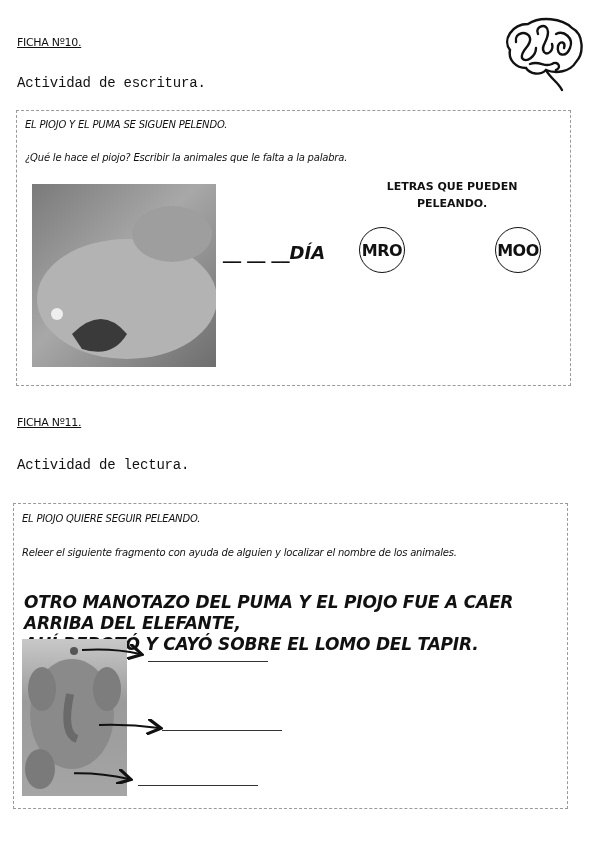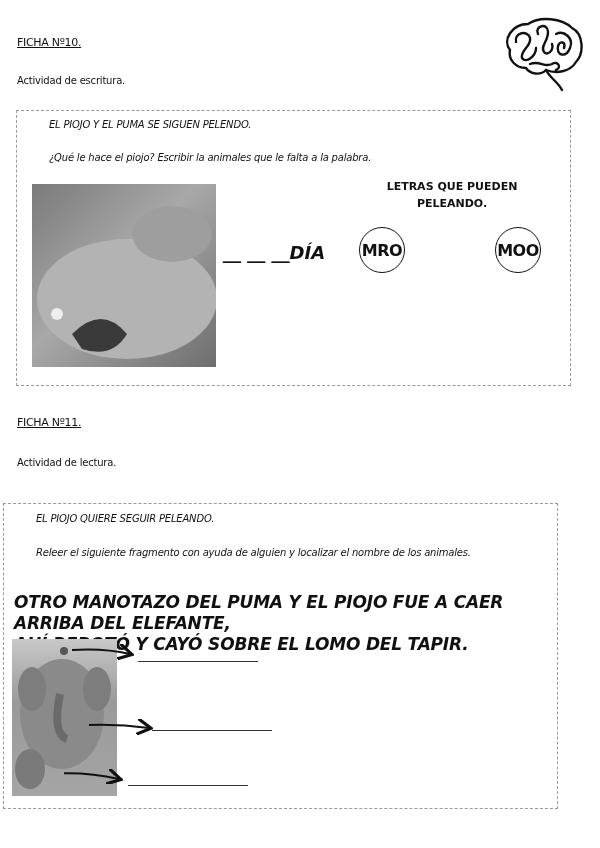--- a/index.html
+++ b/index.html
@@ -1,21 +1,21 @@
 <!DOCTYPE html>
 <html><head>
 <meta charset="utf-8">
 <style>
   html,body{margin:0;padding:0;background:#fff;}
   body{width:600px;height:848px;position:relative;overflow:hidden;font-family:"DejaVu Sans","Liberation Sans",sans-serif;color:#111;}
   .abs{position:absolute;}
   .ficha{font-size:11px;text-decoration:underline;letter-spacing:-0.3px;}
-  .act{font-size:10px;letter-spacing:-0.2px;}
+  .act{font-size:14px;letter-spacing:-0.2px;font-family:Liberation Mono, monospace;}
   .box{border:1.3px dashed #9a9a9a;box-sizing:border-box;}
-  .it{font-style:italic;font-size:10px;letter-spacing:-0.2px;margin-left:24px;}
+  .it{font-style:italic;font-size:10px;letter-spacing:-0.2px;}
   .big{font-style:italic;font-weight:bold;font-size:17px;letter-spacing:-0.2px;line-height:21px;}
   .circle{width:46px;height:46px;border:1.6px solid #111;border-radius:50%;box-sizing:border-box;display:flex;align-items:center;justify-content:center;font-weight:bold;font-size:16px;letter-spacing:-0.5px;}
   .line{border-bottom:1.5px solid #333;}
   .pic{background:#8c8c8c;}
 </style>
 </head>
 <body>
 
 <div class="abs ficha" style="left:17px;top:36px;">FICHA Nº10.</div>
 <div class="abs act" style="left:17px;top:75px;">Actividad de escritura.</div>
@@ -53,21 +53,21 @@
     <div>PELEANDO.</div>
   </div>
 
   <div class="abs circle" style="left:342px;top:116px;">MRO</div>
   <div class="abs circle" style="left:478px;top:116px;">MOO</div>
 </div>
 
 <div class="abs ficha" style="left:17px;top:416px;">FICHA Nº11.</div>
 <div class="abs act" style="left:17px;top:457px;">Actividad de lectura.</div>
 
-<div class="abs box" style="left:3px;top:503px;width:555px;height:306px;">
+<div class="abs box" style="left:13px;top:503px;width:555px;height:306px;">
   <div class="abs it" style="left:8px;top:9px;">EL PIOJO QUIERE SEGUIR PELEANDO.</div>
   <div class="abs it" style="left:8px;top:43px;">Releer el siguiente fragmento con ayuda de alguien y localizar el nombre de los animales.</div>
   <div class="abs big" style="left:10px;top:88px;">
     <div>OTRO MANOTAZO DEL PUMA Y EL PIOJO FUE A CAER ARRIBA DEL ELEFANTE,</div>
     <div>AHÍ REBOTÓ Y CAYÓ SOBRE EL LOMO DEL TAPIR.</div>
   </div>
 
   <div class="abs pic" style="left:8px;top:135px;width:105px;height:157px;background:linear-gradient(180deg,#c8c8c8,#9a9a9a 40%,#a5a5a5);">
     <svg width="105" height="157" viewBox="0 0 105 157">
       <ellipse cx="50" cy="75" rx="42" ry="55" fill="#8a8a8a"></ellipse>

